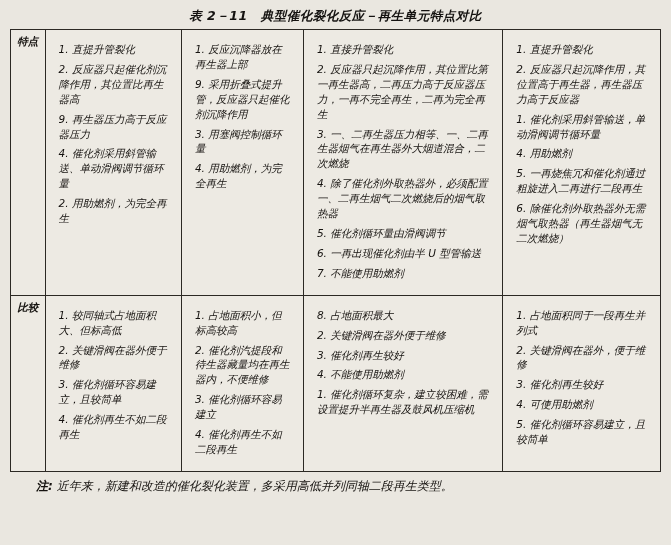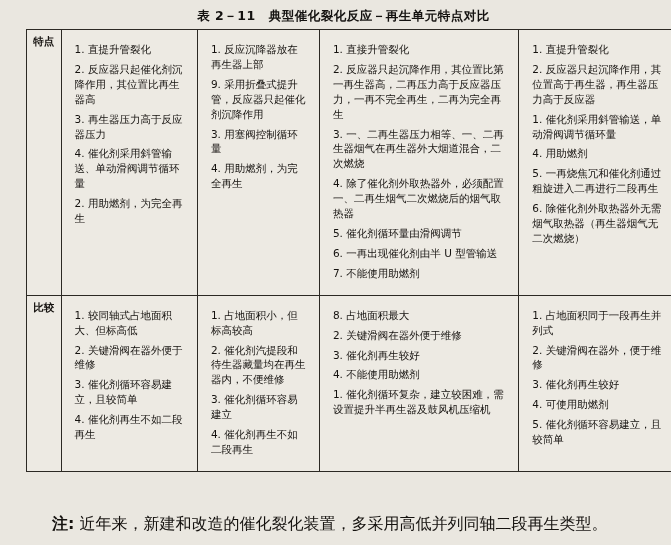--- a/index.html
+++ b/index.html
@@ -13,21 +13,22 @@
     font-family: "DejaVu Sans", sans-serif;
     color: #171412;
     overflow: hidden;
   }
   #page {
     position: relative;
     width: 671px;
     height: 545px;
     background: #eae7e0;
     box-sizing: border-box;
-    padding: 6px 10px 4px 26px;
+    padding: 6px 10px 4px 10px;
+    font-style: italic;
   }
   .title {
     text-align: center;
     font-size: 12.5px;
     font-weight: bold;
     letter-spacing: 0.5px;
     padding: 2px 0 4px 0;
     color: #141210;
   }
   table.main {
@@ -78,24 +79,23 @@
     margin: 8px;
     padding: 0;
   }
   ul.items li {
     margin: 0 0 5px 0;
     text-indent: 0;
     padding-left: 0;
   }
   ul.items li:last-child { margin-bottom: 0; }
   .note {
-    font-size: 16px;
+    font-size: 12px;
     padding: 6px 0 0 26px;
     color: #15120f;
-    margin-top: 36px;
   }
   .note .lbl { font-weight: bold; }
 </style>
 </head>
 <body>
 
 <div id="page">
 
   <div class="title">表 2－11　典型催化裂化反应－再生单元特点对比</div>
 
@@ -108,21 +108,21 @@
       <col class="colw-d">
     </colgroup>
     <tbody>
 
       <tr>
         <td class="rowlabel">特点</td>
         <td>
           <ul class="items">
             <li>1. 直提升管裂化</li>
             <li>2. 反应器只起催化剂沉降作用，其位置比再生器高</li>
-            <li>3. 再生器压力高于反应器压力</li>
+            <li>9. 再生器压力高于反应器压力</li>
             <li>4. 催化剂采用斜管输送、单动滑阀调节循环量</li>
             <li>2. 用助燃剂，为完全再生</li>
           </ul>
         </td>
         <td>
           <ul class="items">
             <li>1. 反应沉降器放在再生器上部</li>
             <li>9. 采用折叠式提升管，反应器只起催化剂沉降作用</li>
             <li>3. 用塞阀控制循环量</li>
             <li>4. 用助燃剂，为完全再生</li>

